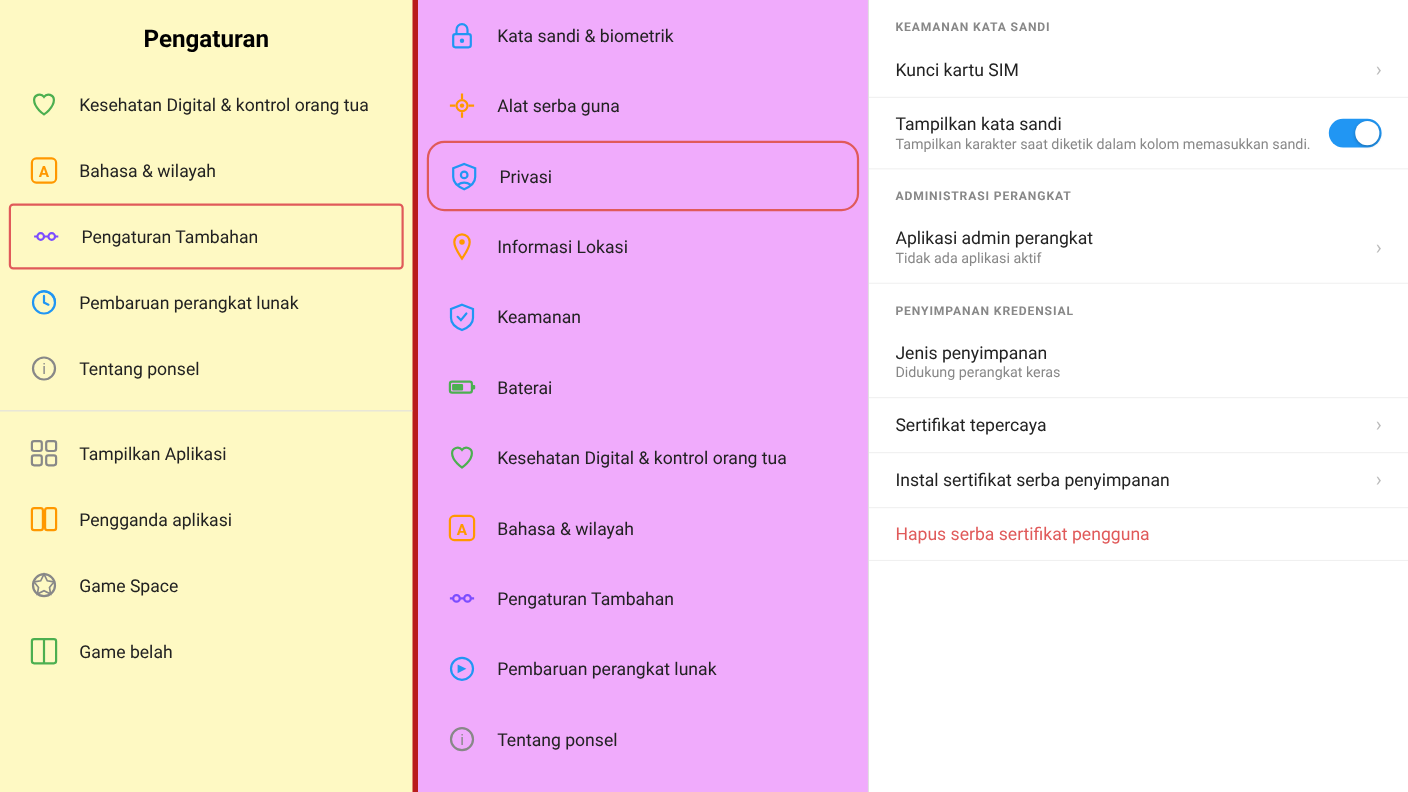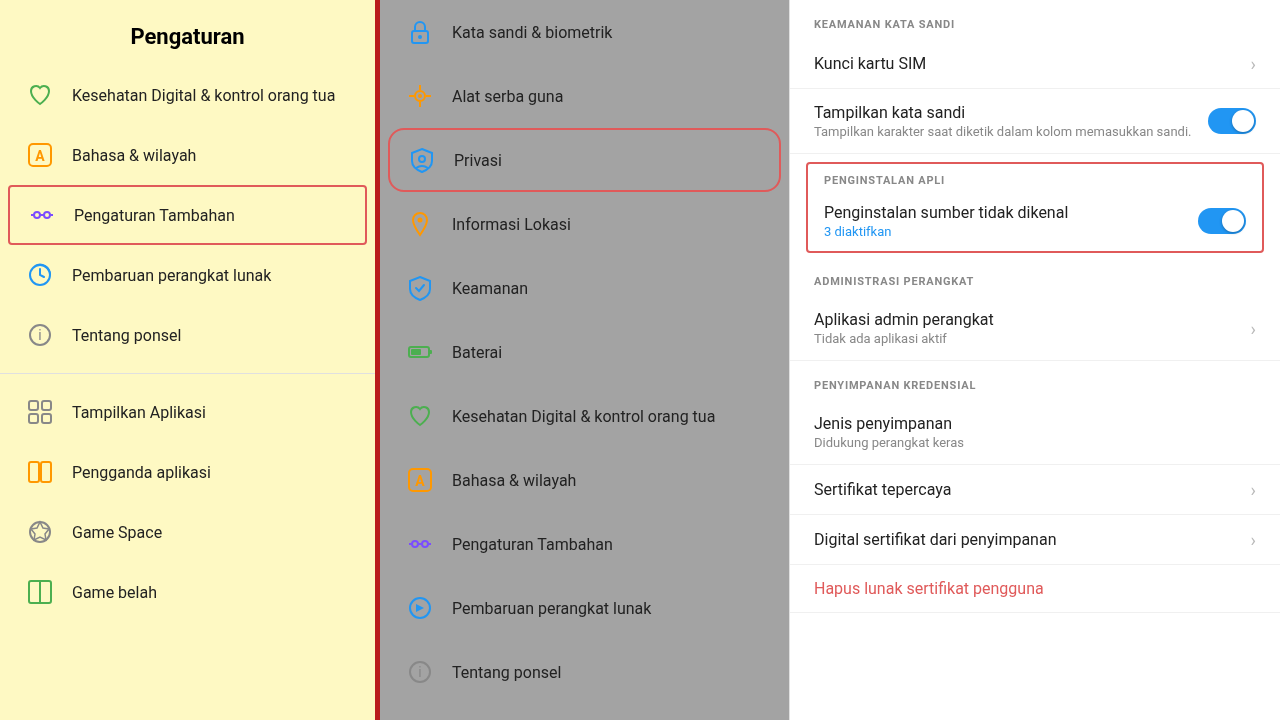--- a/index.html
+++ b/index.html
@@ -56,21 +56,21 @@
     .divider {
       height: 1px;
       background: #e0e0e0;
       margin: 8px 0;
     }
 
     
     .panel-mid {
       width: 410px;
       border-right: 1px solid #e0e0e0;
-      background: #a3a3a3;
+      background: #f0abfc;
       overflow-y: auto;
       flex-shrink: 0;
     }
     .mid-item {
       display: flex;
       align-items: center;
       padding: 16px 24px;
       cursor: pointer;
       position: relative;
     }
@@ -421,32 +421,20 @@
   <div class="right-item" style="border-bottom: 1px solid #f0f0f0;">
     <div class="right-item-text">
       <div class="right-item-title">Tampilkan kata sandi</div>
       <div class="right-item-sub">Tampilkan karakter saat diketik dalam kolom memasukkan sandi.</div>
     </div>
     <div class="toggle on">
       <div class="toggle-knob"></div>
     </div>
   </div>
 
-  <div class="section-box">
-    <div class="section-header">PENGINSTALAN APLI</div>
-    <div class="right-item">
-      <div class="right-item-text">
-        <div class="right-item-title">Penginstalan sumber tidak dikenal</div>
-        <div class="right-item-sub blue">3 diaktifkan</div>
-      </div>
-      <div class="toggle on">
-        <div class="toggle-knob"></div>
-      </div>
-    </div>
-  </div>
 
   <div class="section-header">ADMINISTRASI PERANGKAT</div>
 
   <div class="right-item">
     <div class="right-item-text">
       <div class="right-item-title">Aplikasi admin perangkat</div>
       <div class="right-item-sub">Tidak ada aplikasi aktif</div>
     </div>
     <span class="chevron">›</span>
   </div>
@@ -462,24 +450,24 @@
 
   <div class="right-item">
     <div class="right-item-text">
       <div class="right-item-title">Sertifikat tepercaya</div>
     </div>
     <span class="chevron">›</span>
   </div>
 
   <div class="right-item">
     <div class="right-item-text">
-      <div class="right-item-title">Digital sertifikat dari penyimpanan</div>
+      <div class="right-item-title">Instal sertifikat serba penyimpanan</div>
     </div>
     <span class="chevron">›</span>
   </div>
 
   <div class="right-item">
     <div class="right-item-text">
-      <div class="right-item-title" style="color:#e05a5a;">Hapus lunak sertifikat pengguna</div>
+      <div class="right-item-title" style="color:#e05a5a;">Hapus serba sertifikat pengguna</div>
     </div>
   </div>
 
 </div>
 
 </body></html>

